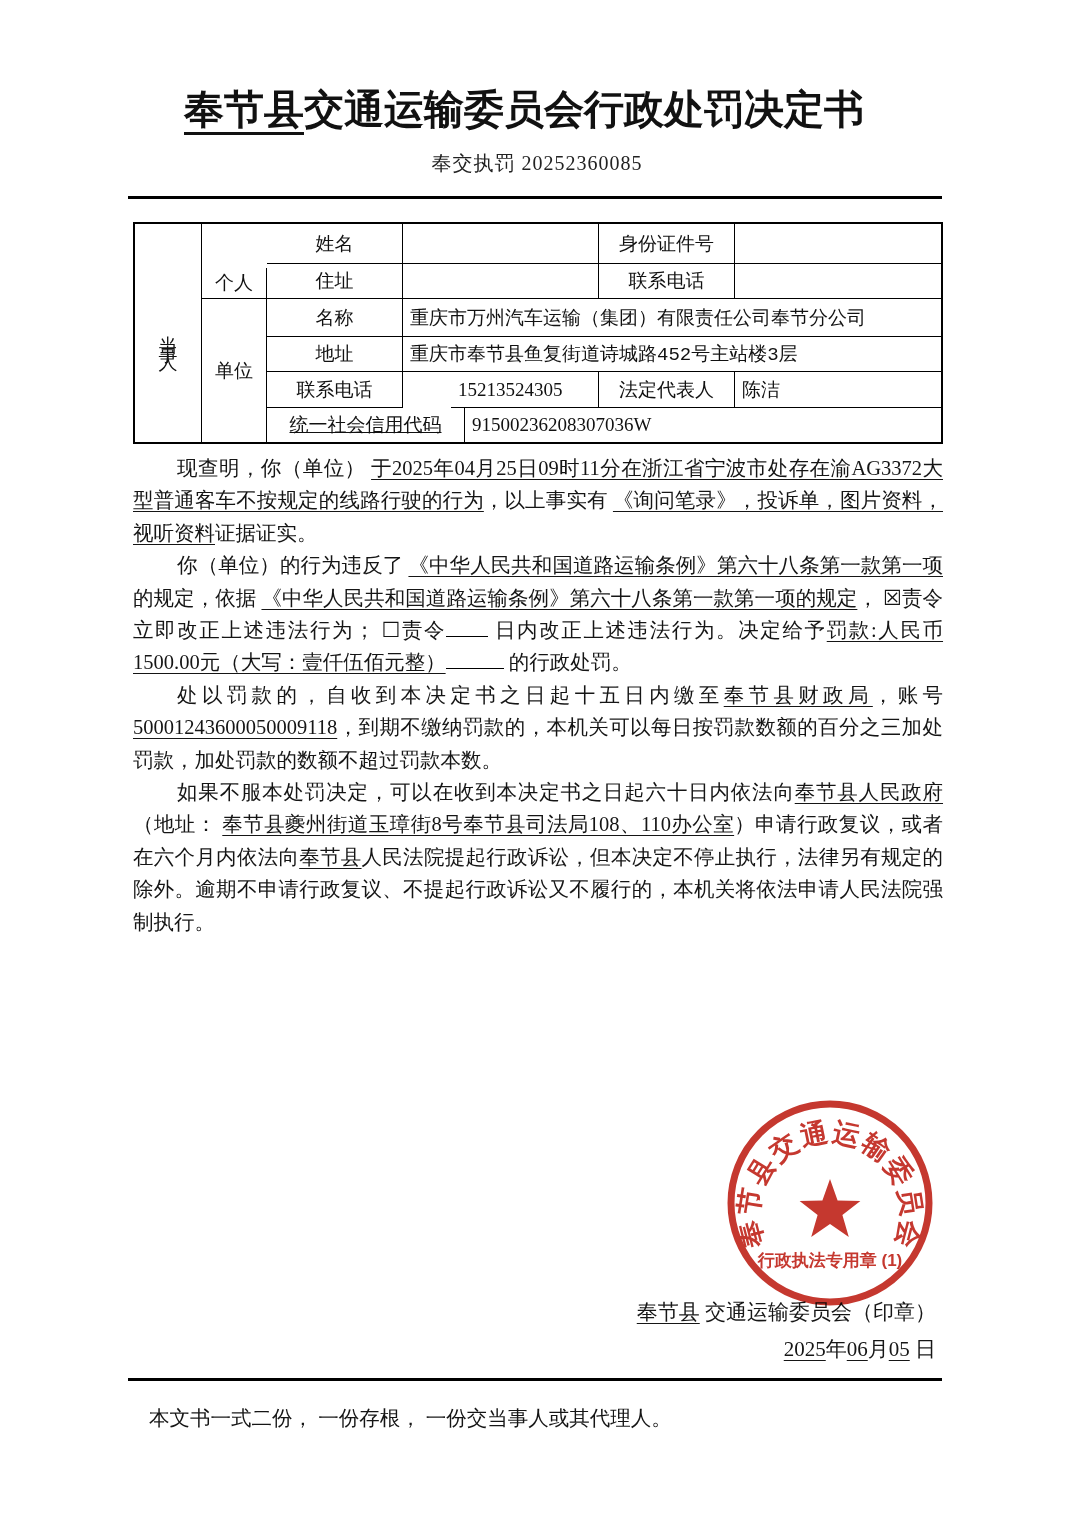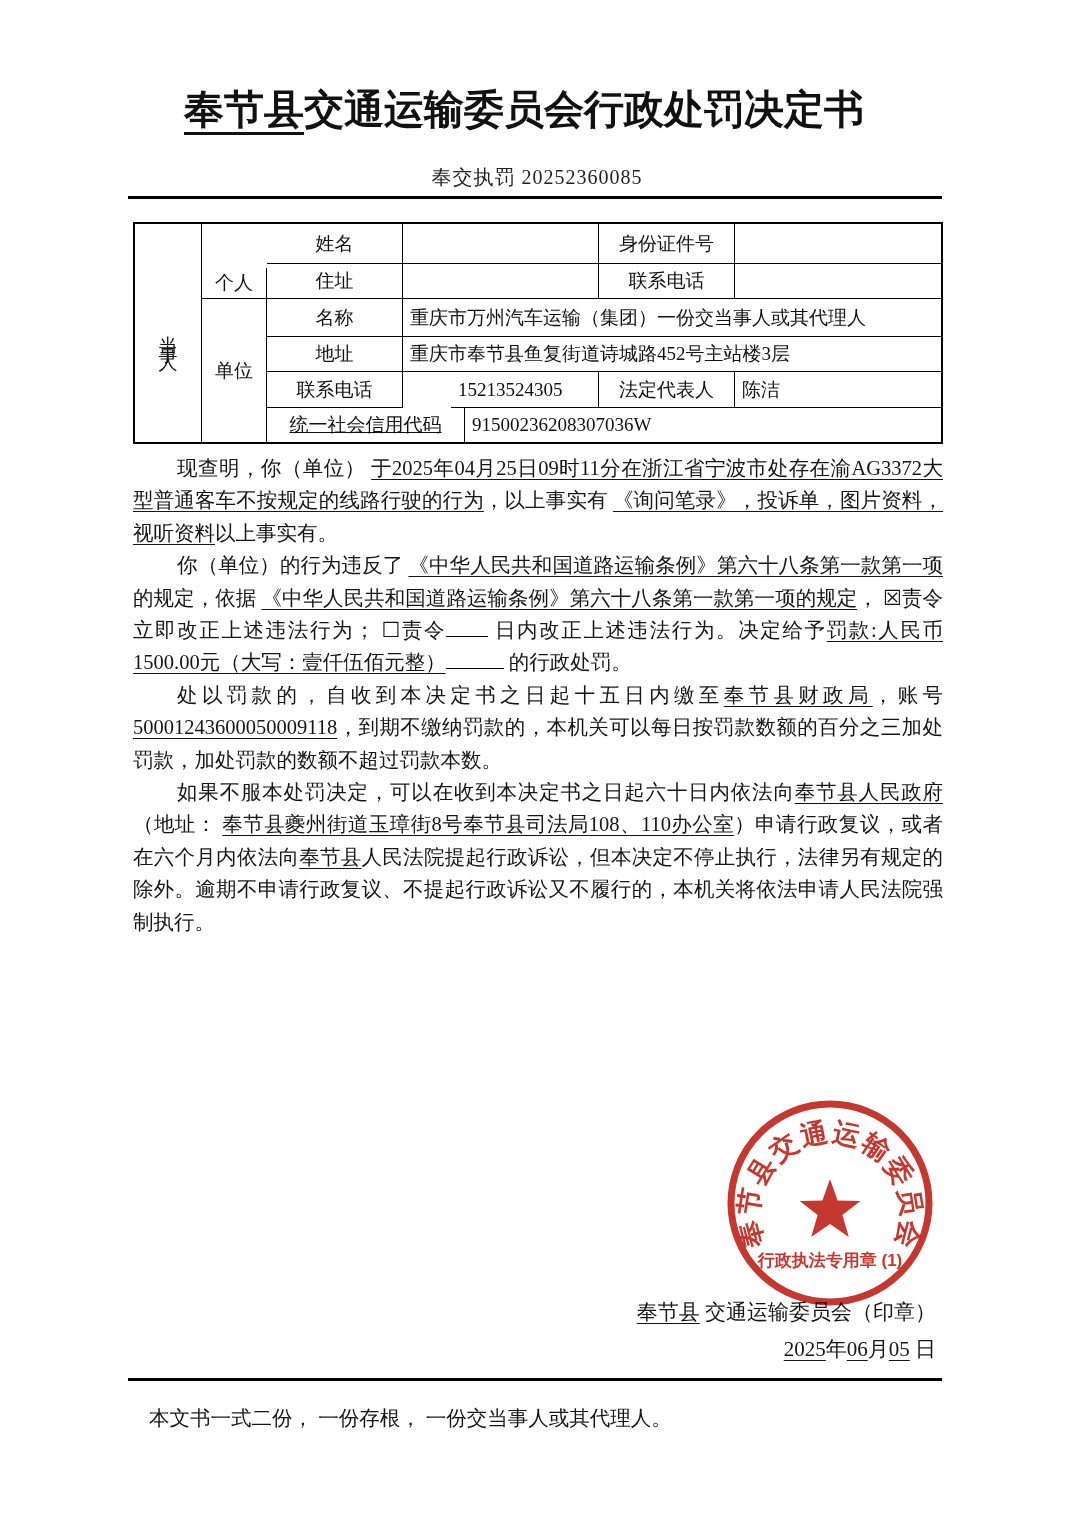--- a/index.html
+++ b/index.html
@@ -12,21 +12,21 @@
     overflow:hidden;
   }
   .title{
     position:absolute;left:0;top:82px;width:1048px;
     margin:0;text-align:center;
     font-family:"Liberation Sans","DejaVu Sans",sans-serif;
     font-weight:bold;font-size:40px;letter-spacing:0px;color:#111;
   }
   .title .u-thick{border-bottom:3px solid #111;padding-bottom:1px;}
   .docnum{
-    position:absolute;left:0;top:164px;width:1074px;
+    position:absolute;left:0;top:150px;width:1074px;
     text-align:center;font-size:20px;letter-spacing:1px;color:#222;
   }
   .hr{position:absolute;left:128px;width:814px;background:#000;}
   .hr-top{top:196px;height:3px;}
   .hr-bottom{top:1378px;height:3px;}
 
   
   .party-table{
     position:absolute;left:133px;top:222px;width:810px;box-sizing:border-box;
     display:grid;
@@ -93,33 +93,33 @@
     <div class="cell" style="grid-area:1/3/2/4;">姓名</div>
     <div class="cell value" style="grid-area:1/4/2/6;"></div>
     <div class="cell" style="grid-area:1/6/2/7;">身份证件号</div>
     <div class="cell value no-r" style="grid-area:1/7/2/8;"></div>
     <div class="cell" style="grid-area:2/3/3/4;">住址</div>
     <div class="cell value" style="grid-area:2/4/3/6;"></div>
     <div class="cell" style="grid-area:2/6/3/7;">联系电话</div>
     <div class="cell value no-r" style="grid-area:2/7/3/8;"></div>
     <div class="cell no-b" style="grid-area:3/2/7/3;">单位</div>
     <div class="cell" style="grid-area:3/3/4/4;">名称</div>
-    <div class="cell value no-r" style="grid-area:3/4/4/8;">重庆市万州汽车运输（集团）一份交当事人或其代理人</div>
+    <div class="cell value no-r" style="grid-area:3/4/4/8;">重庆市万州汽车运输（集团）有限责任公司奉节分公司</div>
     <div class="cell" style="grid-area:4/3/5/4;">地址</div>
-    <div class="cell value no-r" style="grid-area:4/4/5/8;">重庆市奉节县鱼复街道诗城路452号主站楼3层</div>
+    <div class="cell value no-r" style="grid-area:4/4/5/8;font-family:Liberation Mono, monospace;">重庆市奉节县鱼复街道诗城路452号主站楼3层</div>
     <div class="cell" style="grid-area:5/3/6/4;">联系电话</div>
     <div class="cell value" style="grid-area:5/4/6/6;margin-left:48px;">15213524305</div>
     <div class="cell" style="grid-area:5/6/6/7;">法定代表人</div>
     <div class="cell value no-r" style="grid-area:5/7/6/8;">陈洁</div>
     <div class="cell no-b" style="grid-area:6/3/7/5;text-decoration:underline;">统一社会信用代码</div>
     <div class="cell value no-r no-b" style="grid-area:6/5/7/8;">91500236208307036W</div>
   </div>
 
   <div class="body-text">
-    <p><span>现查明，你（单位） </span><span class="u">于2025年04月25日09时11分在浙江省宁波市处存在渝AG3372大型普通客车不按规定的线路行驶的行为</span><span>，以上事实有 </span><span class="u">《询问笔录》，投诉单，图片资料，视听资料</span><span>以上事实有。</span></p>
+    <p><span>现查明，你（单位） </span><span class="u">于2025年04月25日09时11分在浙江省宁波市处存在渝AG3372大型普通客车不按规定的线路行驶的行为</span><span>，以上事实有 </span><span class="u">《询问笔录》，投诉单，图片资料，视听资料</span><span>证据证实。</span></p>
     <p><span>你（单位）的行为违反了 </span><span class="u">《中华人民共和国道路运输条例》第六十八条第一款第一项</span><span>的规定，依据 </span><span class="u">《中华人民共和国道路运输条例》第六十八条第一款第一项的规定</span><span>， </span><span class="cb">☒</span><span>责令立即改正上述违法行为； </span><span class="cb">☐</span><span>责令</span><span class="blank blank-days"></span><span> 日内改正上述违法行为。决定给予</span><span class="u">罚款:人民币1500.00元（大写：壹仟伍佰元整）</span><span class="blank blank-amount"></span><span> 的行政处罚。</span></p>
     <p><span>处以罚款的，自收到本决定书之日起十五日内缴至</span><span class="u">奉节县财政局</span><span>，账号</span><span class="u">50001243600050009118</span><span>，到期不缴纳罚款的，本机关可以每日按罚款数额的百分之三加处罚款，加处罚款的数额不超过罚款本数。</span></p>
     <p><span>如果不服本处罚决定，可以在收到本决定书之日起六十日内依法向</span><span class="u">奉节县人民政府</span><span>（地址： </span><span class="u">奉节县夔州街道玉璋街8号奉节县司法局108、110办公室</span><span>）申请行政复议，或者在六个月内依法向</span><span class="u">奉节县</span><span>人民法院提起行政诉讼，但本决定不停止执行，法律另有规定的除外。逾期不申请行政复议、不提起行政诉讼又不履行的，本机关将依法申请人民法院强制执行。</span></p>
   </div>
 
   <div class="stamp">
     <svg width="216" height="216" viewBox="0 0 216 216">
       <circle cx="108" cy="107" r="99" fill="none" stroke="#c1281f" stroke-width="7"></circle>
       <polygon fill="#c1281f" points="108,83 115.6,104.5 138.4,105.1 120.4,119 126.8,140.9 108,128 89.2,140.9 95.6,119 77.6,105.1 100.4,104.5"></polygon>
       <path id="sealArc" d="M 42.8 148.4 A 72 72 0 1 1 173.2 148.4" fill="none" stroke="none"></path>

